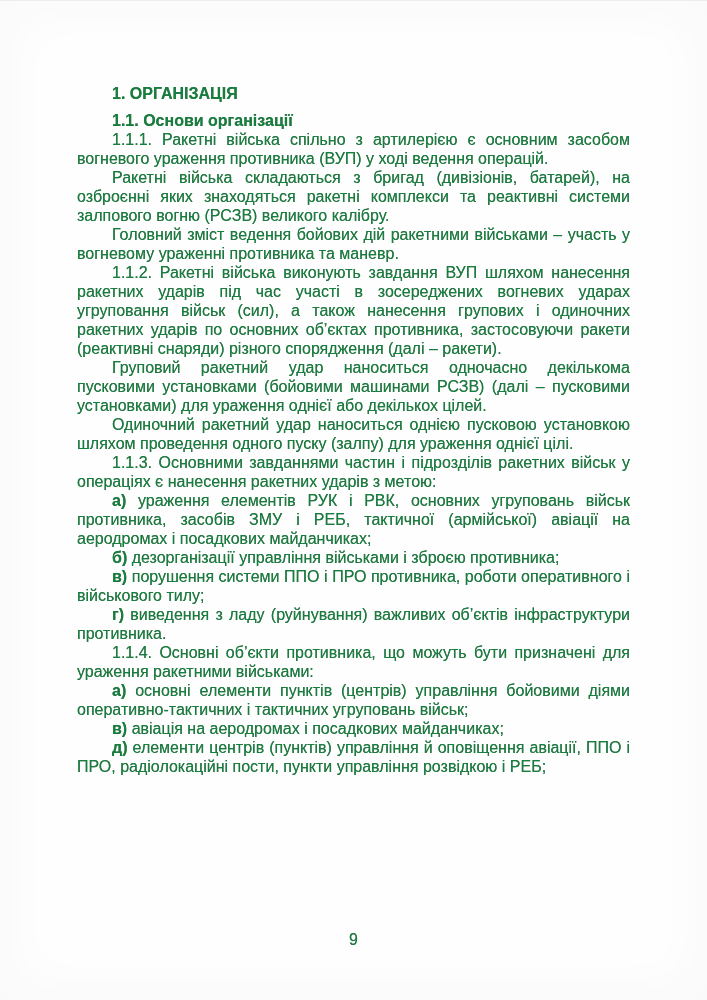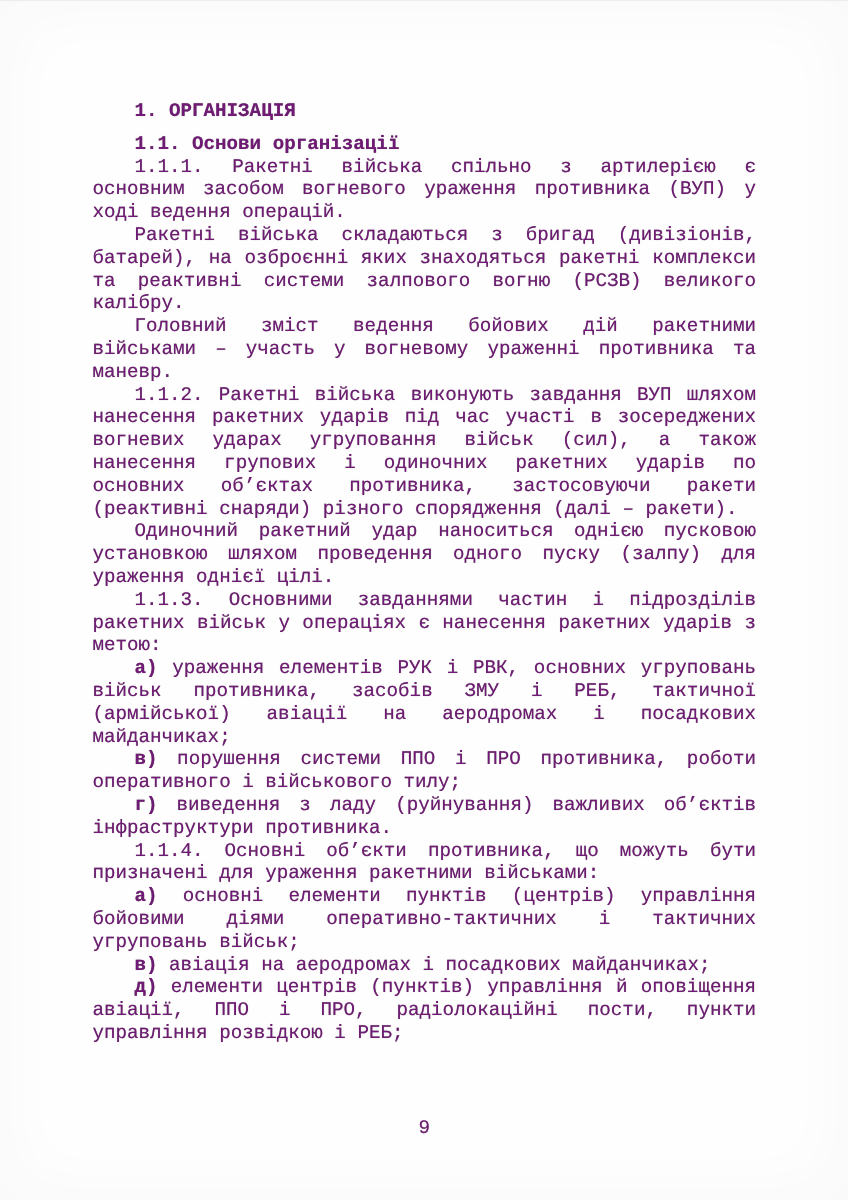--- a/index.html
+++ b/index.html
@@ -9,22 +9,22 @@
     height: 1000px;
     background: #ffffff;
     overflow: hidden;
   }
   .page {
     position: relative;
     width: 707px;
     height: 1000px;
     background: #fffefe;
     box-shadow: inset 0 0 60px rgba(60,60,60,0.03);
-    font-family: Liberation Mono, monospace;
-    color: #701a75;
+    font-family: Liberation Sans, sans-serif;
+    color: #15803d;
   }
   .page::before {
     content: "";
     position: absolute;
     top: 0; left: 0; right: 0;
     height: 1px;
     background: rgba(0,0,0,0.05);
   }
   .content {
     position: absolute;
@@ -67,26 +67,28 @@
     <div class="h2">1.1. Основи організації</div>
 
     <div class="section">
       <p>1.1.1. Ракетні війська спільно з артилерією є основним засобом вогневого ураження противника (ВУП) у ході ведення операцій.</p>
       <p>Ракетні війська складаються з бригад (дивізіонів, батарей), на озброєнні яких знаходяться ракетні комплекси та реактивні системи залпового вогню (РСЗВ) великого калібру.</p>
       <p>Головний зміст ведення бойових дій ракетними військами – участь у вогневому ураженні противника та маневр.</p>
     </div>
 
     <div class="section">
       <p>1.1.2. Ракетні війська виконують завдання ВУП шляхом нанесення ракетних ударів під час участі в зосереджених вогневих ударах угруповання військ (сил), а також нанесення групових і одиночних ракетних ударів по основних об’єктах противника, застосовуючи ракети (реактивні снаряди) різного спорядження (далі – ракети).</p>
+      <p>Груповий ракетний удар наноситься одночасно декількома пусковими установками (бойовими машинами РСЗВ) (далі – пусковими установками) для ураження однієї або декількох цілей.</p>
       <p>Одиночний ракетний удар наноситься однією пусковою установкою шляхом проведення одного пуску (залпу) для ураження однієї цілі.</p>
     </div>
 
     <div class="section">
       <p>1.1.3. Основними завданнями частин і підрозділів ракетних військ у операціях є нанесення ракетних ударів з метою:</p>
       <p><span class="marker">а)</span> <span>ураження елементів РУК і РВК, основних угруповань військ противника, засобів ЗМУ і РЕБ, тактичної (армійської) авіації на аеродромах і посадкових майданчиках;</span></p>
+      <p><span class="marker">б)</span> <span>дезорганізації управління військами і зброєю противника;</span></p>
       <p><span class="marker">в)</span> <span>порушення системи ППО і ПРО противника, роботи оперативного і військового тилу;</span></p>
       <p><span class="marker">г)</span> <span>виведення з ладу (руйнування) важливих об’єктів інфраструктури противника.</span></p>
     </div>
 
     <div class="section">
       <p>1.1.4. Основні об’єкти противника, що можуть бути призначені для ураження ракетними військами:</p>
       <p><span class="marker">а)</span> <span>основні елементи пунктів (центрів) управління бойовими діями оперативно-тактичних і тактичних угруповань військ;</span></p>
       <p><span class="marker">в)</span> <span>авіація на аеродромах і посадкових майданчиках;</span></p>
       <p><span class="marker">д)</span> <span>елементи центрів (пунктів) управління й оповіщення авіації, ППО і ПРО, радіолокаційні пости, пункти управління розвідкою і РЕБ;</span></p>
     </div>

